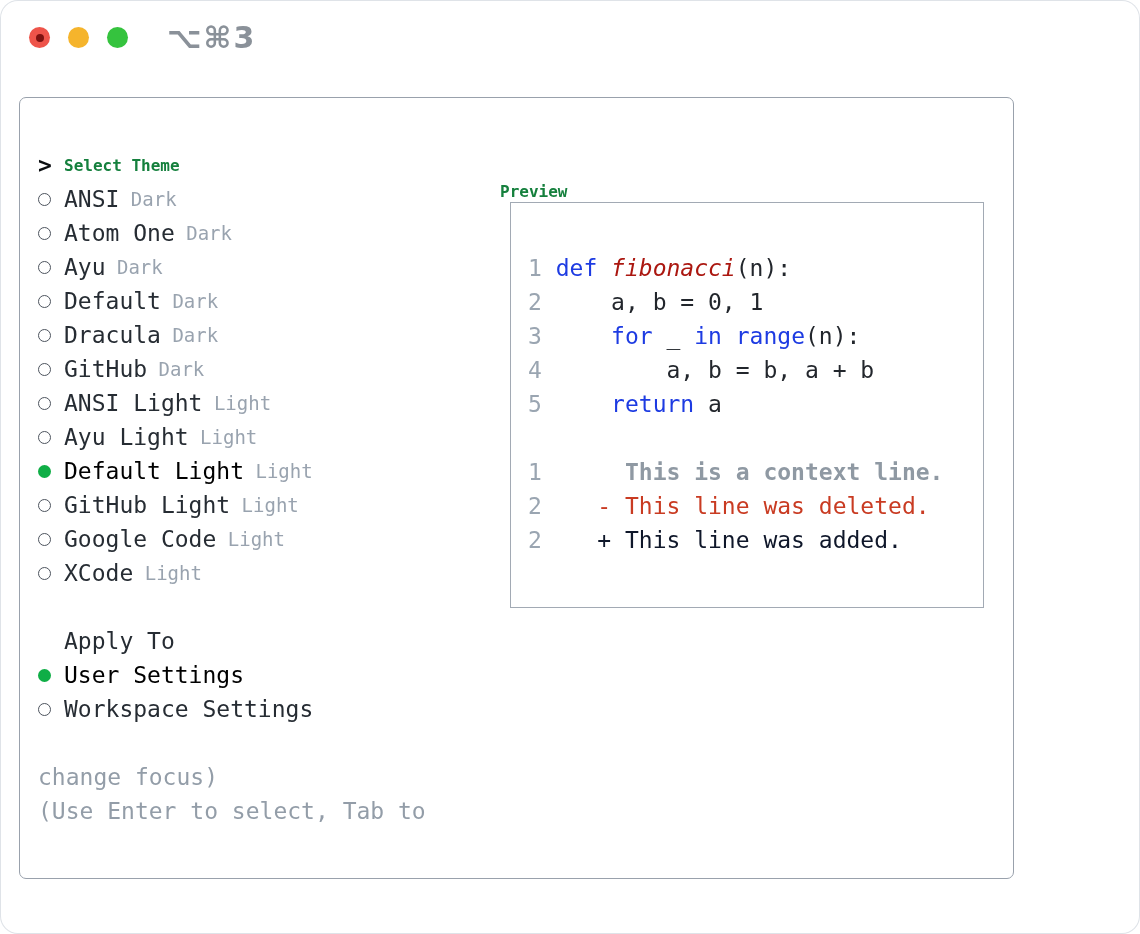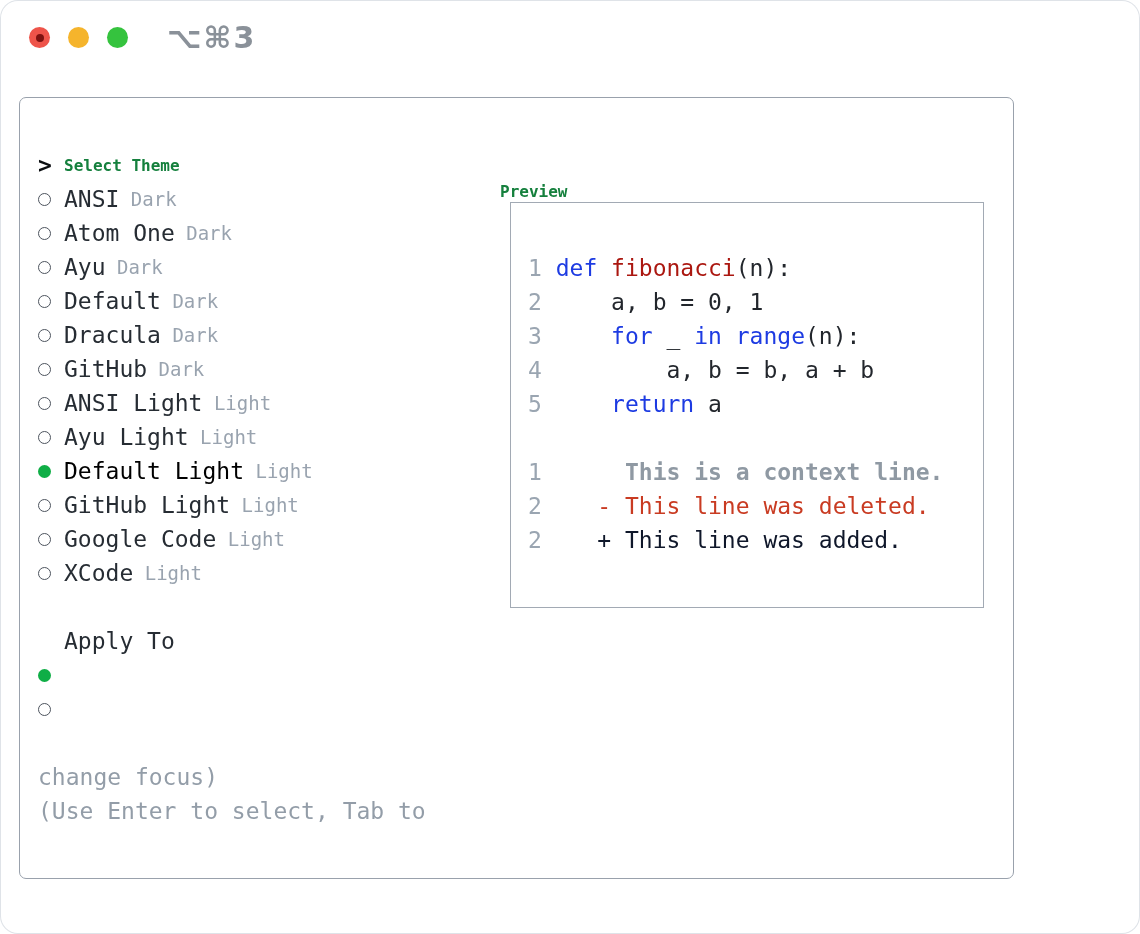--- a/index.html
+++ b/index.html
@@ -44,21 +44,21 @@
   
   .preview-head{position:absolute;left:480px;top:50px;margin-top:26px;}
   .preview-box{
     position:absolute;left:490px;top:104px;width:474px;height:406px;
     border:1.5px solid #a2aab4;background:#ffffff;box-sizing:border-box;
   }
   .code{position:absolute;left:17px;top:48px;font-size:23px;line-height:34px;white-space:pre;}
   .codeline{height:34px;}
   .ln{color:#9aa5b1;}
   .kw{color:#1d3be2;}
-  .fn{color:#ab1710;}
+  .fn{color:#ab1710;font-style:italic;}
   .tx{color:#22262c;}
   .gray{color:#8f99a3;font-weight:bold;}
   .del{color:#c93b22;}
   .add{color:#0f172a;}
 </style>
 </head>
 <body>
 
 <div class="window">
 
@@ -97,22 +97,22 @@
         </div>
 
       <div class="row"></div>
 
       <div class="row">
         <span class="marker"></span>
         <span class="t-dark">Apply To</span>
       </div>
 
       <div id="apply-list">
-          <div class="row"><span class="marker"><span class="circle filled"></span></span></div>
-          <div class="row"><span class="marker"><span class="circle"></span></span></div>
+          <div class="row"><span class="marker"><span class="circle filled"></span></span><span class="t-sel">User Settings</span></div>
+          <div class="row"><span class="marker"><span class="circle"></span></span><span class="t-dark">Workspace Settings</span></div>
         </div>
 
       <div class="row"></div>
 
       <div class="row">
         <span class="t-gray">change focus)</span>
       </div>
       <div class="row">
         <span class="t-gray">(Use Enter to select, Tab to</span>
       </div>

